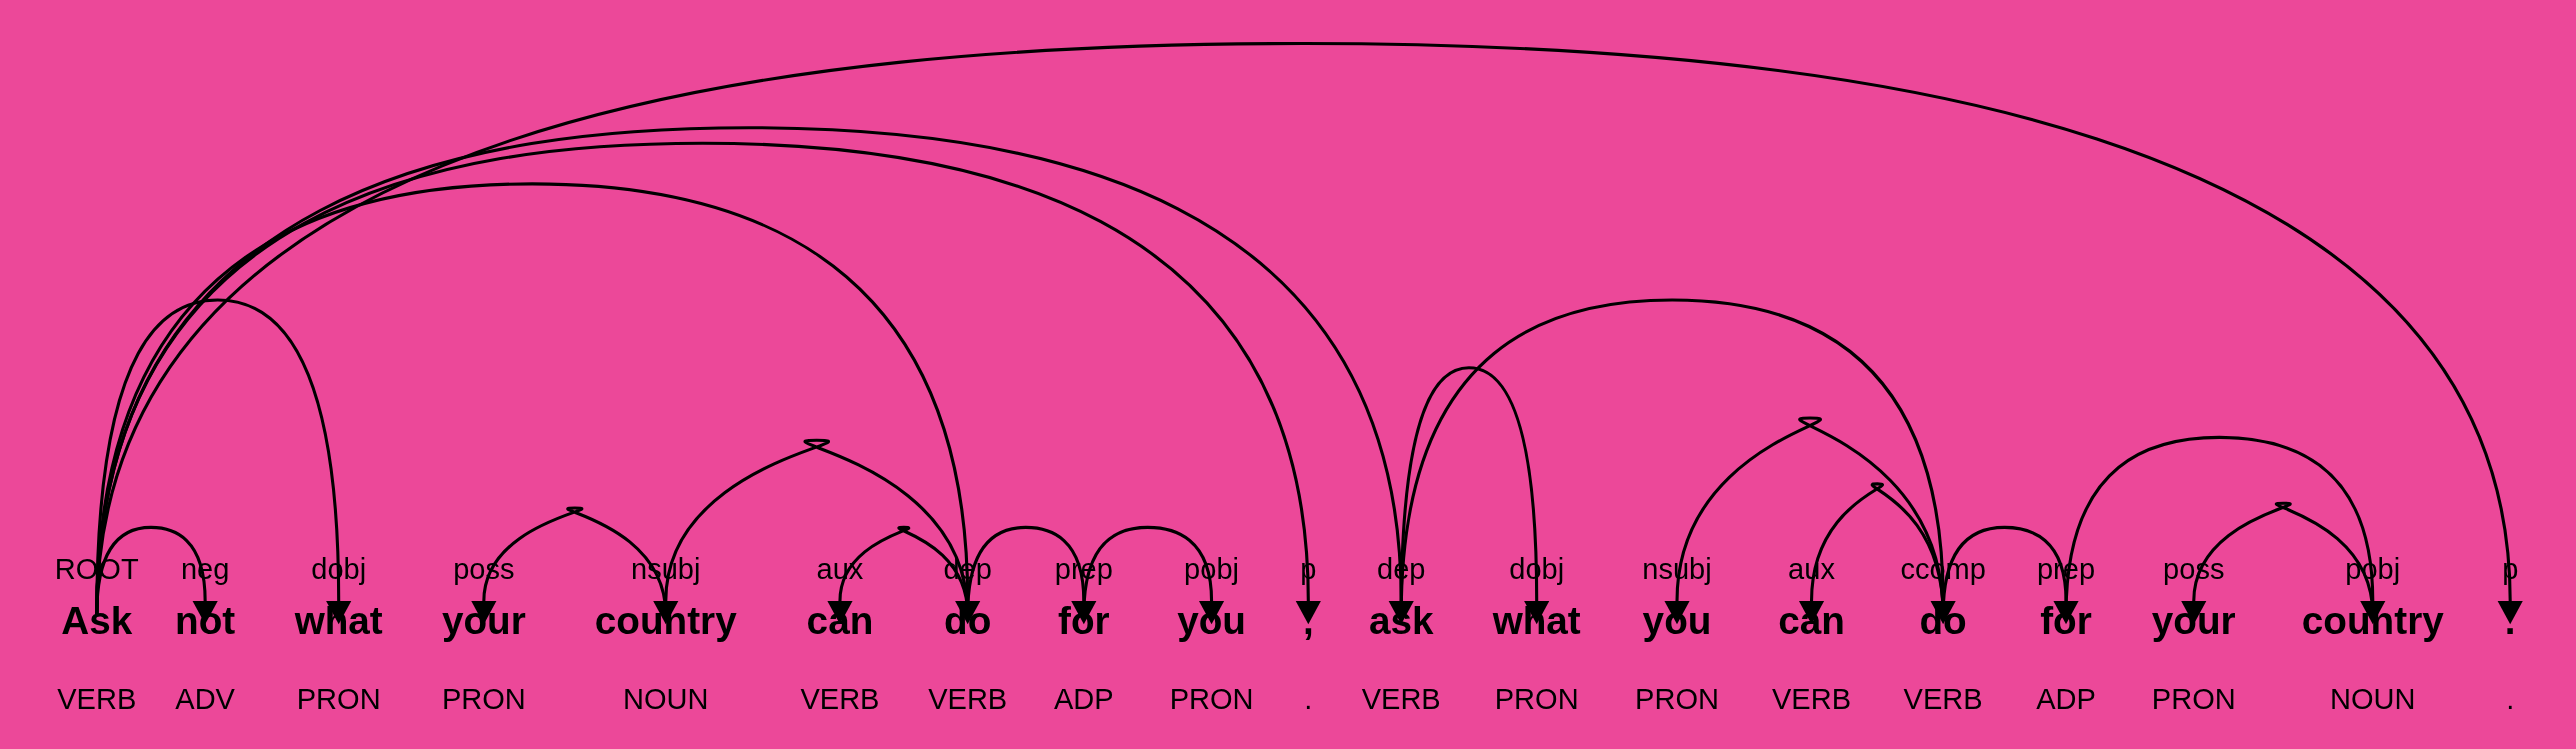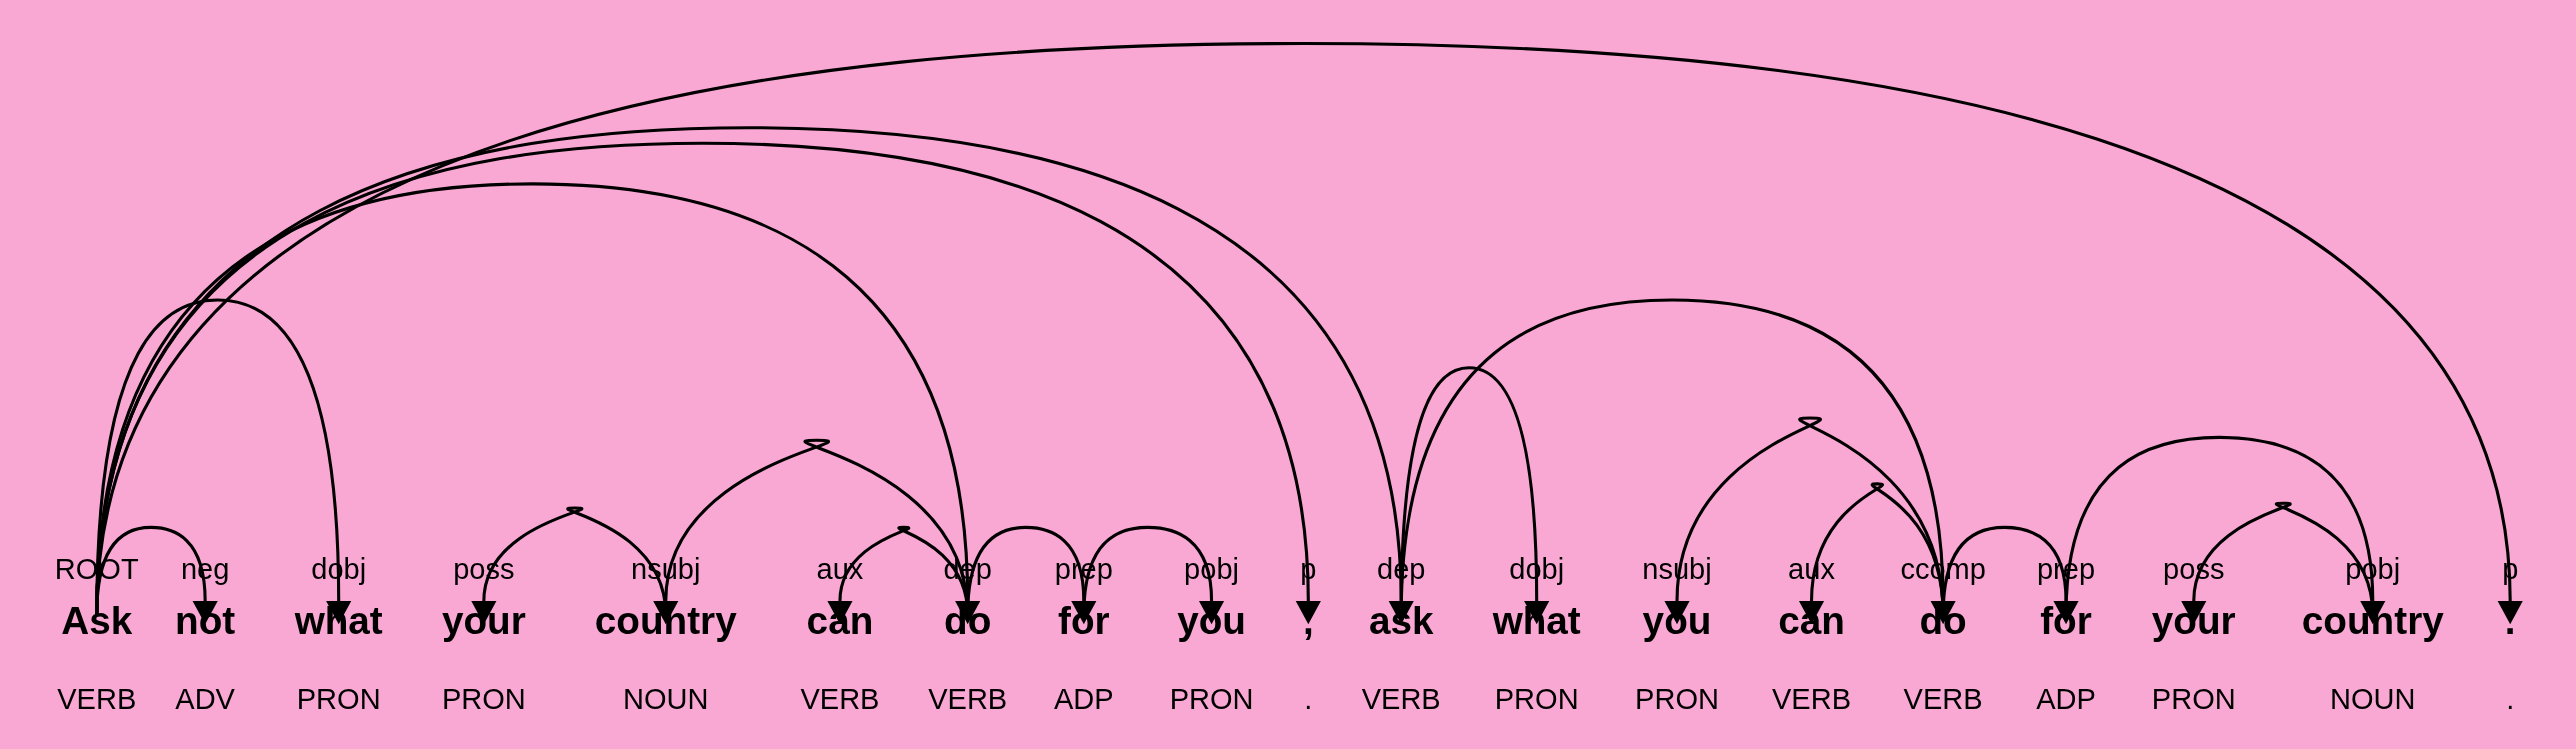--- a/index.html
+++ b/index.html
@@ -1,17 +1,17 @@
 <!DOCTYPE html>
 <html><head>
 <meta charset="utf-8">
 <style>
   html,body{margin:0;padding:0;background:#ffffff;}
   body{font-family:"Liberation Sans", sans-serif;}
-  #stage{position:relative;width:2576px;height:750px;background:#f9a8d4;overflow:hidden;}
+  #stage{position:relative;width:2576px;height:750px;background:#ec4899;overflow:hidden;}
   #depsvg{position:absolute;left:0;top:0;width:2576px;height:750px;display:block;}
   .arc-path{fill:none;stroke:#000000;stroke-width:3.2px;}
   .arrow-head{fill:#000000;}
   .dep-label{font-family:"Liberation Sans", sans-serif;font-size:30px;fill:#000000;text-anchor:middle;font-weight:400;}
   .word-text{font-family:"Liberation Sans", sans-serif;font-size:40px;fill:#000000;text-anchor:middle;font-weight:bold;}
   .tag-text{font-family:"Liberation Sans", sans-serif;font-size:30px;fill:#000000;text-anchor:middle;font-weight:400;}
 </style>
 </head>
 <body>
 

